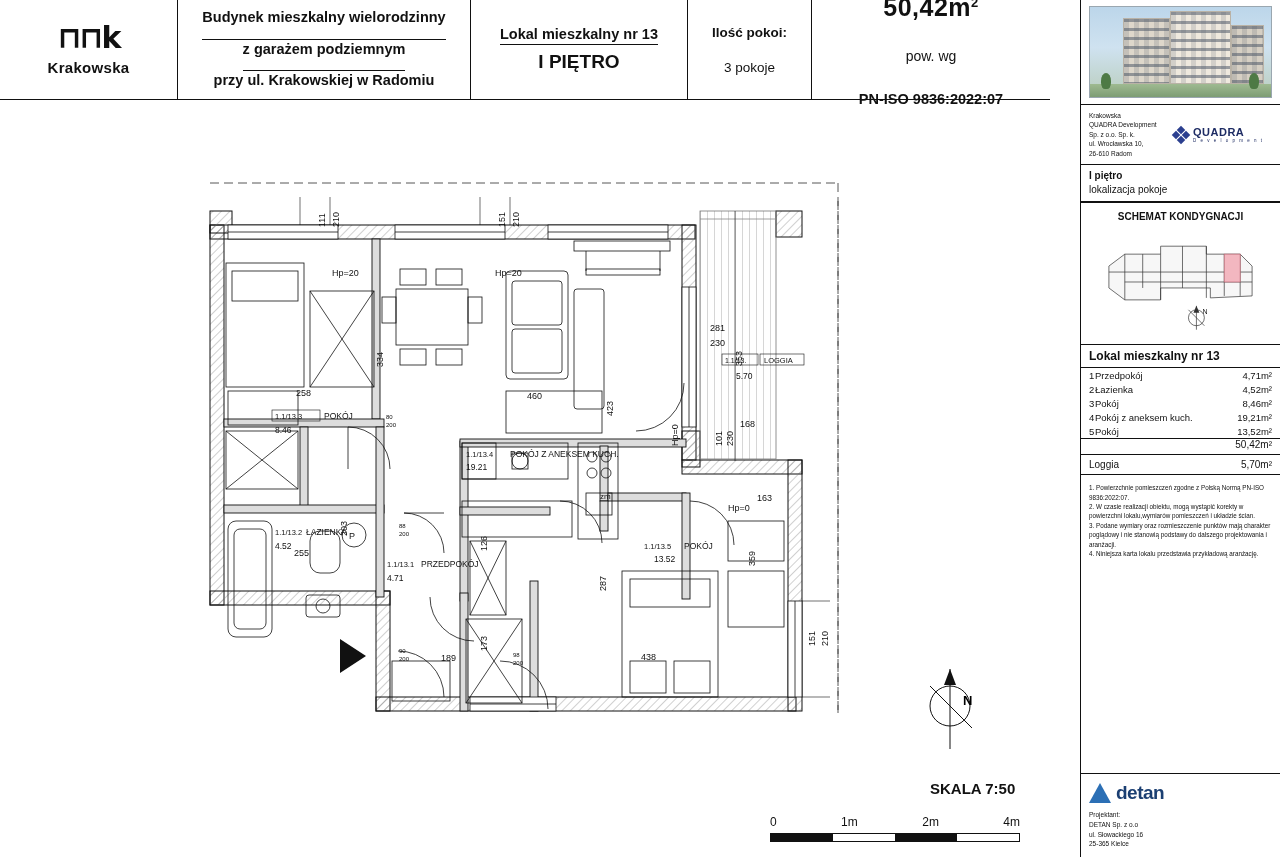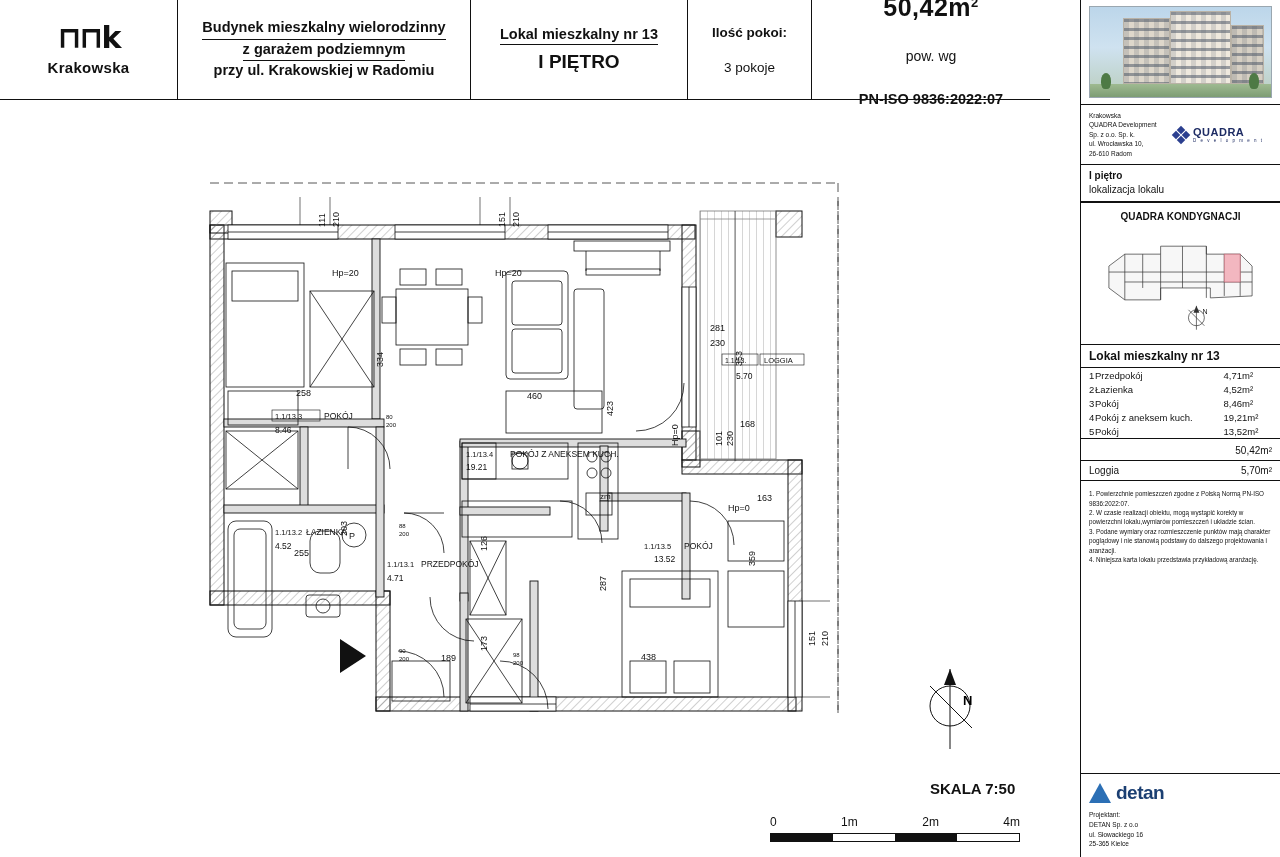--- a/index.html
+++ b/index.html
@@ -26,21 +26,21 @@
   #logo-mark {
     font-size:30px; font-weight:bold; letter-spacing:-2px;
     font-family:"DejaVu Sans", sans-serif; line-height:1;
   }
   #logo-text { font-size:15px; font-weight:bold; margin-top:6px; letter-spacing:.3px;}
   #title-cell {
     width:293px; border-right:1px solid #111;
     display:flex; flex-direction:column; align-items:center; justify-content:center;
     text-align:center; font-size:14.5px; font-weight:bold; line-height:1.35;
   }
-  #title-cell .u { border-bottom:1px solid #111; padding-bottom:1px; }
+  #title-cell .u { border-bottom:1px solid #111; padding-bottom:11px; }
   #floor-cell {
     width:217px; border-right:1px solid #111;
     display:flex; flex-direction:column; align-items:center; justify-content:center;
     text-align:center;
   }
   #floor-cell .l1 { font-size:14.5px; font-weight:bold; border-bottom:1px solid #111; padding-bottom:2px;}
   #floor-cell .l2 { font-size:19px; font-weight:bold; margin-top:6px; }
   #rooms-cell {
     width:124px; border-right:1px solid #111;
     display:flex; flex-direction:column; align-items:center; justify-content:center;
@@ -102,23 +102,23 @@
   #schemat-box { height:108px; margin:0 10px; position:relative; }
   #schemat-svg { width:100%; height:100%; }
 
   #lokal-head {
     border-top:1px solid #111; border-bottom:1px solid #111;
     margin-top:10px; padding:4px 8px; font-size:12px; font-weight:bold;
   }
   table.rooms { width:100%; border-collapse:collapse; font-size:9.5px; }
   table.rooms td { padding:1.5px 0; }
   table.rooms td.n { width:14px; padding-left:8px; }
-  table.rooms td.a { padding-right:8px; white-space:nowrap; }
+  table.rooms td.a { text-align:right; padding-right:8px; white-space:nowrap; }
   #sum-row {
-    border-top:1px solid #111; text-align:right; padding:6px 8px 4px 0;
+    border-top:1px solid #111; text-align:right; padding:0 8px 4px 0;
     font-size:10px;
   }
   #loggia-row {
     border-top:1px solid #111; border-bottom:1px solid #111;
     display:flex; justify-content:space-between; padding:4px 8px; font-size:10px;
   }
   #notes { padding:8px; font-size:6.3px; line-height:1.5; }
 
   #detan-block { position:absolute; left:0; right:0; bottom:0; border-top:1px solid #111; padding:8px; }
   #detan-logo { display:flex; align-items:center; gap:5px; }
@@ -475,24 +475,24 @@
       </div>
       <div>
         <div id="quadra-name">QUADRA</div>
         <div id="quadra-sub">D e v e l o p m e n t</div>
       </div>
     </div>
   </div>
 
   <div id="floor-label">
     <div class="b">I piętro</div>
-    <div>lokalizacja lokalu</div>
-  </div>
-
-  <div id="schemat-title">QUADRA KONDYGNACJI</div>
+    <div>lokalizacja pokoje</div>
+  </div>
+
+  <div id="schemat-title">SCHEMAT KONDYGNACJI</div>
 
   <div id="schemat-box">
     <svg id="schemat-svg" viewBox="0 0 180 108">
       <g stroke="#333" stroke-width="0.7" fill="#fff">
         <path d="M18 40 L34 28 L70 28 L70 20 L116 20 L116 28 L150 28 L162 40 L162 70 L120 72 L120 62 L70 62 L70 74 L34 74 L18 62 Z" fill="#f7f7f7"></path>
         <path d="M34 28 L34 74 M52 28 L52 62 M70 28 L70 74 M92 20 L92 62 M116 20 L116 72 M134 28 L134 70 M150 28 L150 70"></path>
         <path d="M18 46 L162 46 M34 56 L162 56"></path>
       </g>
       <rect x="134" y="28" width="16" height="28" fill="#f3b7c0" stroke="#c4737f" stroke-width="0.8"></rect>
       <g>

